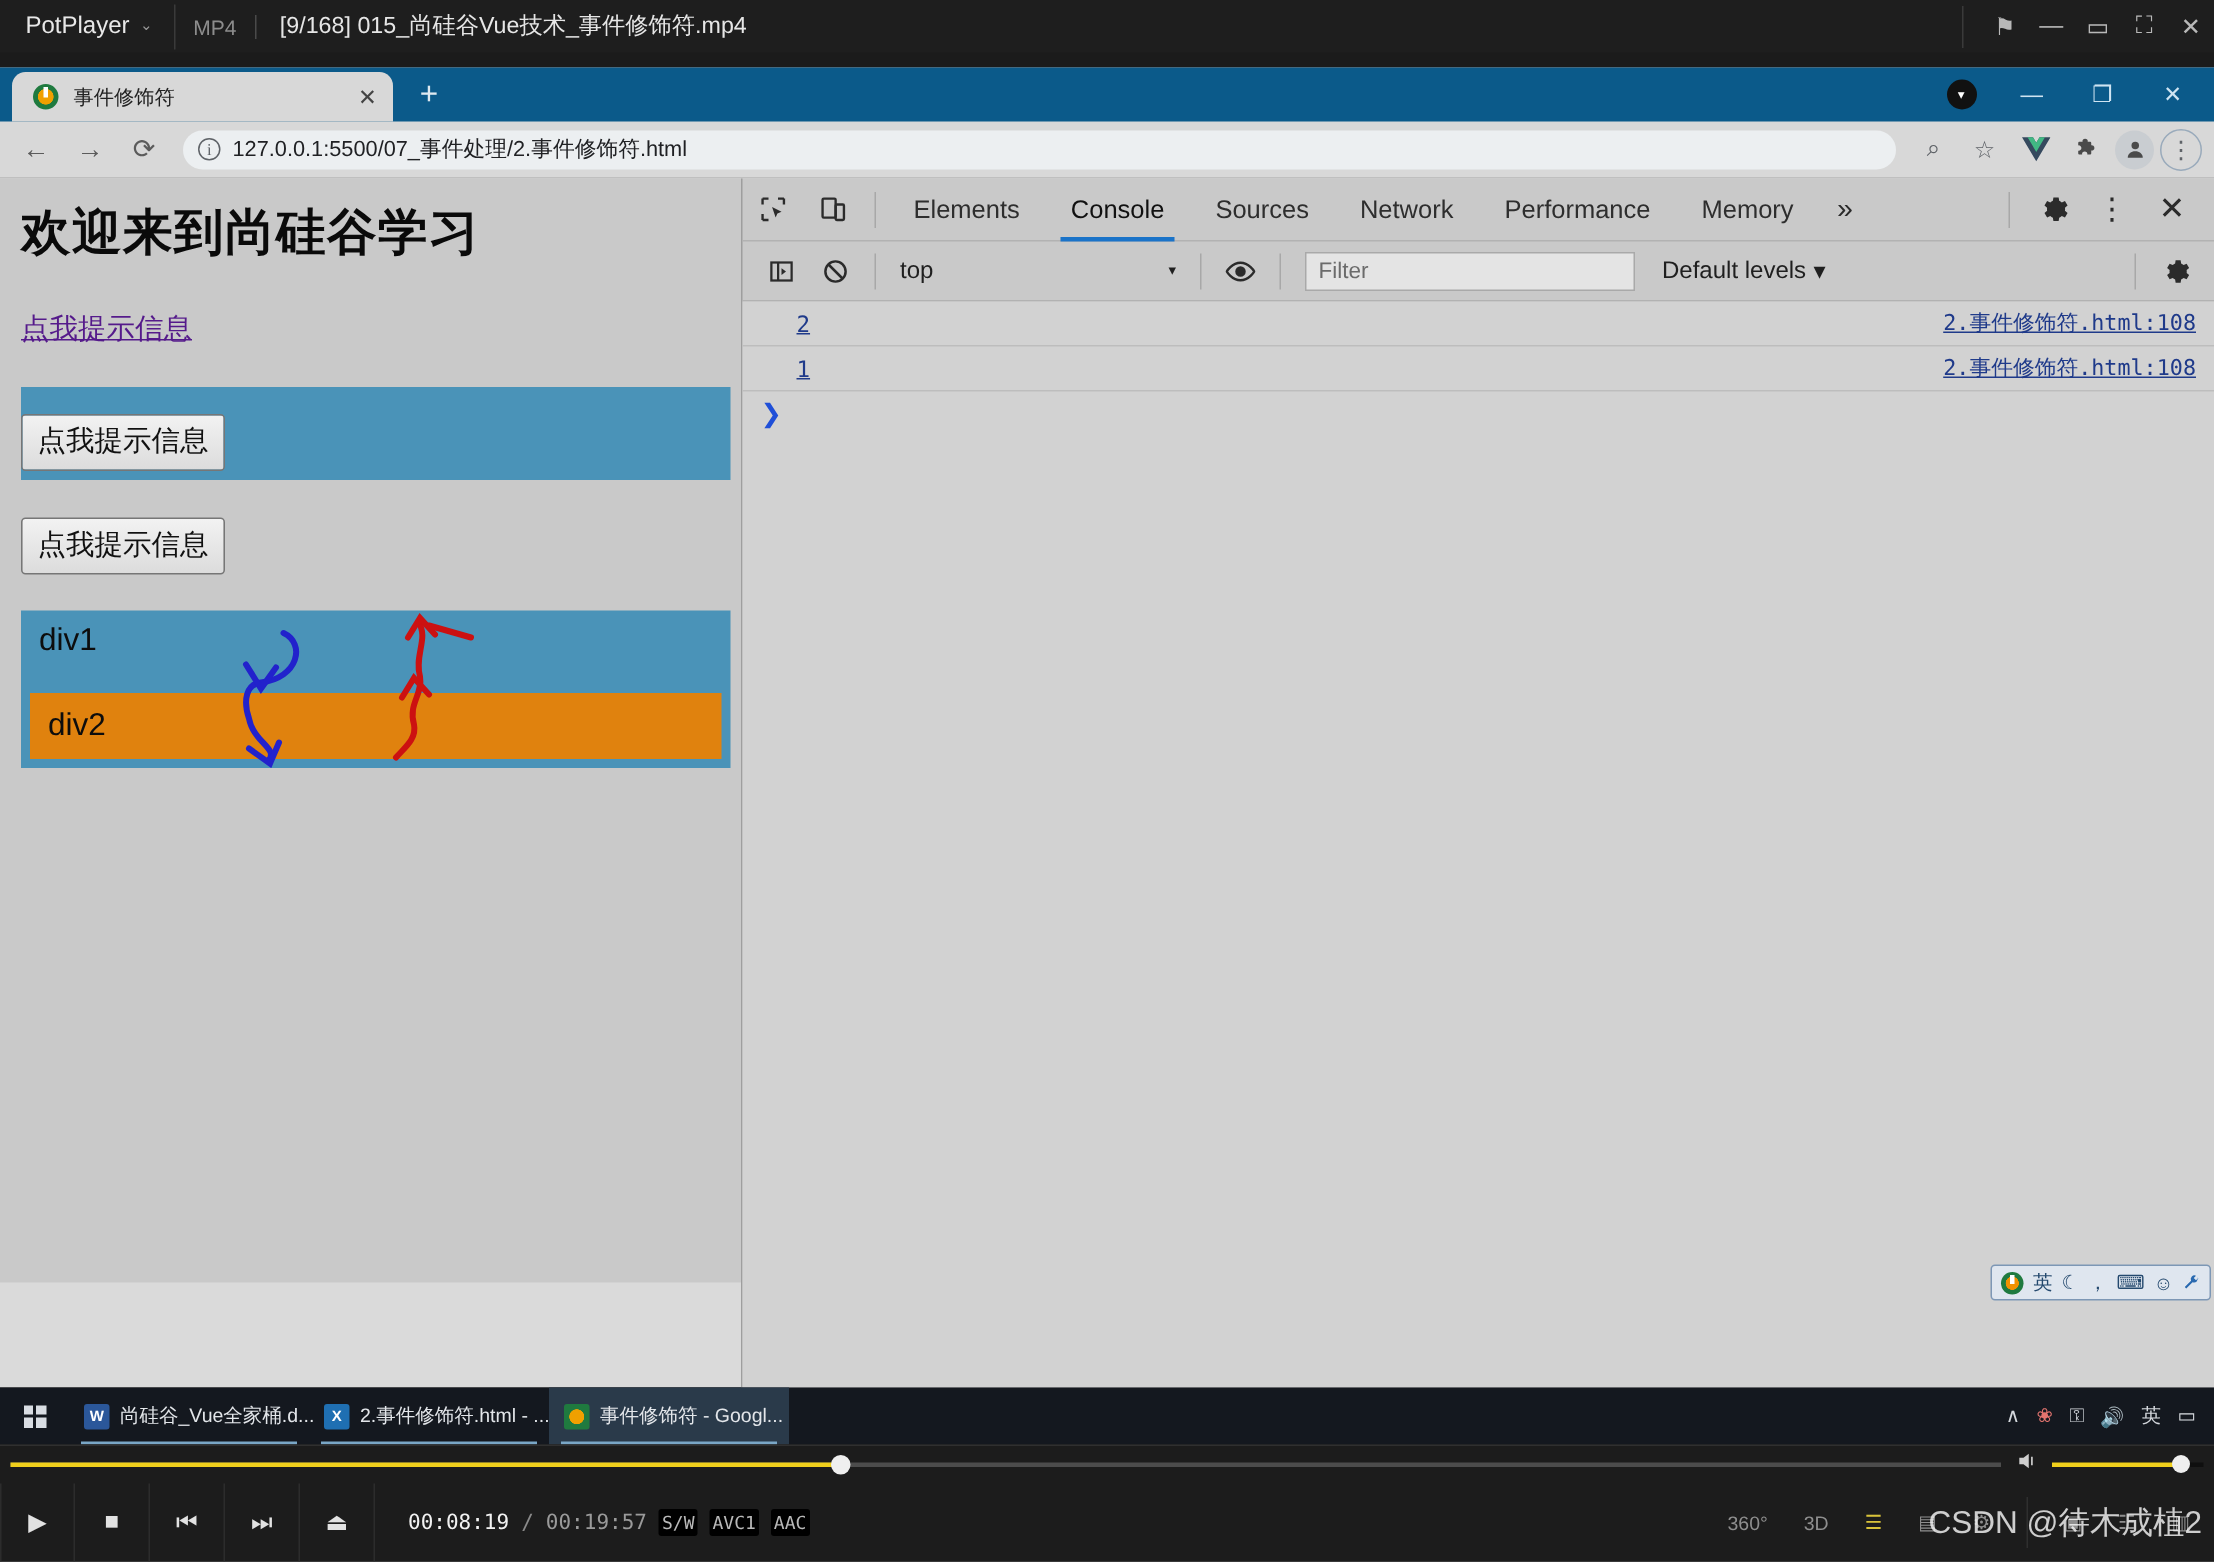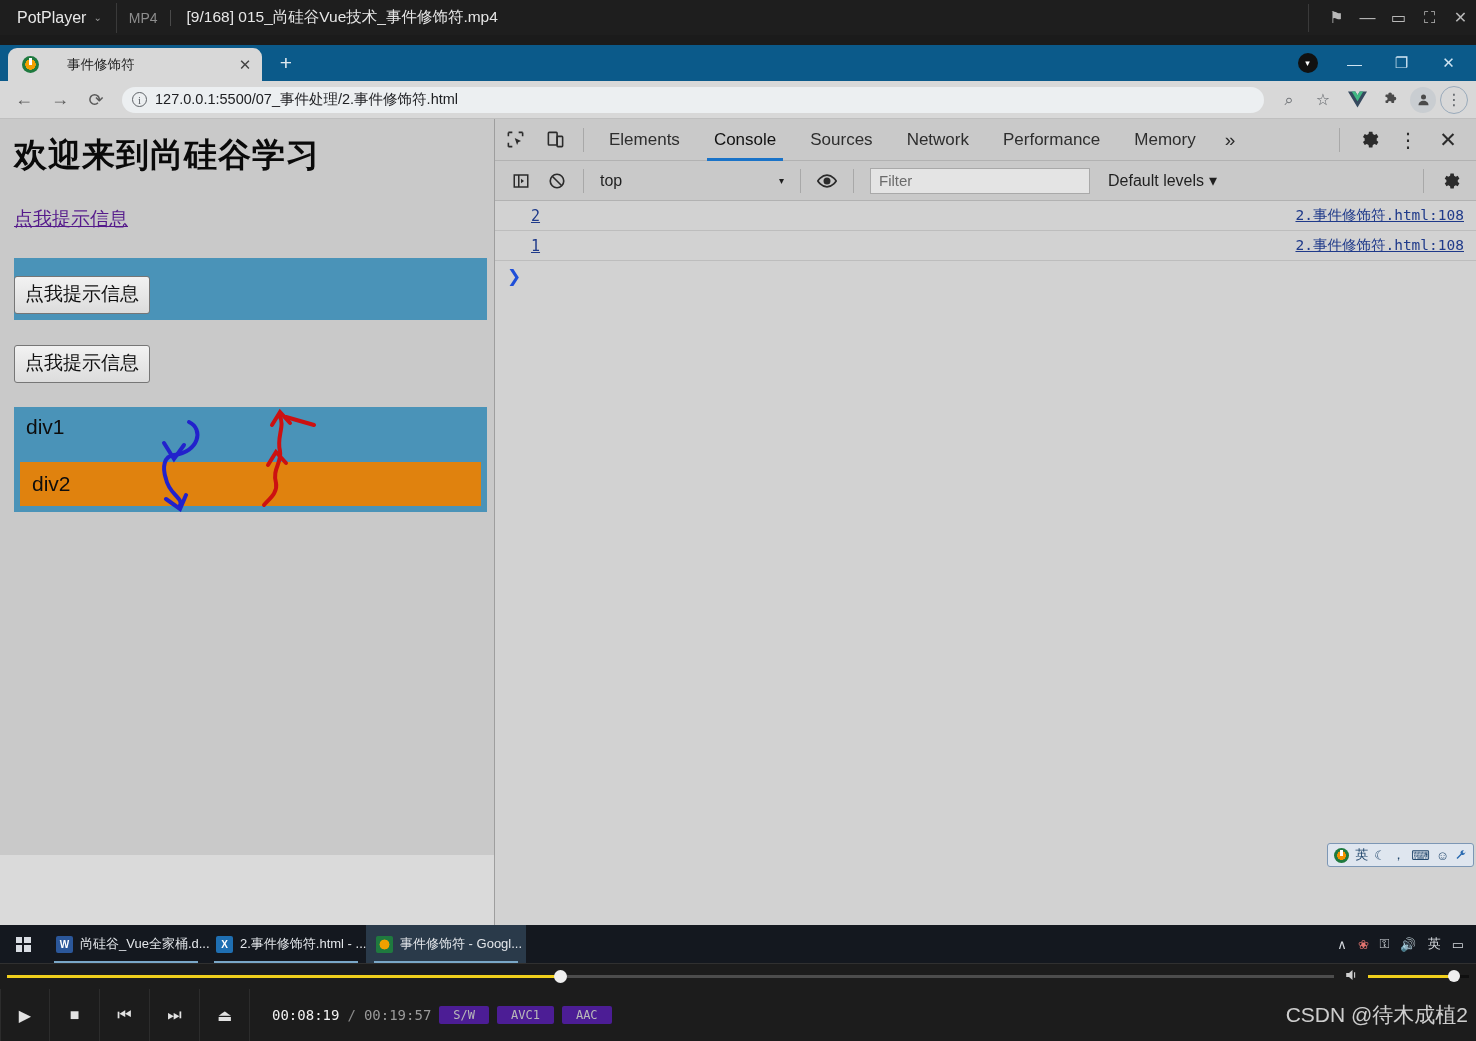--- a/index.html
+++ b/index.html
@@ -36,21 +36,21 @@
     position: absolute; left: 0; top: 45px; width: 1476px; height: 880px;
     background: #dadada;
   }
   .chrome-tabstrip {
     position: relative; height: 36px; background: #0b5a8a;
     display: flex; align-items: flex-end;
   }
   .tab {
     position: relative; margin-left: 8px; width: 254px; height: 33px;
     background: #d8d8d8; border-radius: 9px 9px 0 0;
-    display: flex; align-items: center; padding: 0 8px 0 14px; gap: 28px;
+    display: flex; align-items: center; padding: 0 8px 0 14px; gap: 10px;
   }
   .tab .favicon {
     width: 17px; height: 17px; border-radius: 50%;
     background: radial-gradient(circle at 50% 50%, #f0a000 0 42%, #1f7a3f 45% 100%);
     position: relative; flex: 0 0 auto;
   }
   .tab .favicon::after {
     content: ""; position: absolute; left: 7px; top: 2px; width: 3px; height: 7px;
     background: #fff;
   }
@@ -212,21 +212,21 @@
 
   .btn-row { height: 52px; display: flex; align-items: center; }
   .pbtn { width: 50px; height: 52px; display: flex; align-items: center; justify-content: center;
     color: #e2e2e2; border-right: 1px solid #2c2c2c; }
   .pbtn:first-child { border-left: 1px solid #2c2c2c; }
   .timebox { display: flex; align-items: center; gap: 8px; padding-left: 22px;
     font-family: "DejaVu Sans Mono", monospace; font-size: 14px; }
   .t-cur { color: #f2f2f2; }
   .t-slash { color: #8a8a8a; }
   .t-total { color: #9a9a9a; }
-  .codec { background: #4c1d95; color: #b9b9b9; font-size: 12px; padding: 2px 14px; border-radius: 2px; }
+  .codec { background: #000000; color: #b9b9b9; font-size: 12px; padding: 2px 2px; border-radius: 2px; }
   .right-tools { margin-left: auto; display: flex; align-items: center; gap: 24px; padding-right: 16px;
     color: #8e8e8e; font-size: 13px; position: relative; }
   .right-tools .tsep { width: 1px; height: 34px; background: #2f2f2f; }
   .watermark {
     position: absolute; right: 8px; bottom: 12px; font-size: 21px; color: rgba(245,245,245,0.82);
     white-space: nowrap; pointer-events: none;
   }
 </style>
 </head>
 <body>
@@ -493,17 +493,28 @@
       <div class="pbtn">⏭</div>
       <div class="pbtn">⏏</div>
       <div class="timebox">
         <span class="t-cur">00:08:19</span>
         <span class="t-slash">/</span>
         <span class="t-total">00:19:57</span>
         <span class="codec">S/W</span>
         <span class="codec">AVC1</span>
         <span class="codec">AAC</span>
       </div>
+      <div class="right-tools">
+        <span>360°</span>
+        <span>3D</span>
+        <span style="color:#d9c33a">☰</span>
+        <span>▤</span>
+        <span>⚙</span>
+        <span class="tsep"></span>
+        <span>▣</span>
+        <span>☷</span>
+        <span>▥</span>
+      </div>
     </div>
     <div class="watermark">CSDN @待木成植2</div>
   </div>
 
 </div>
 
 </body></html>

